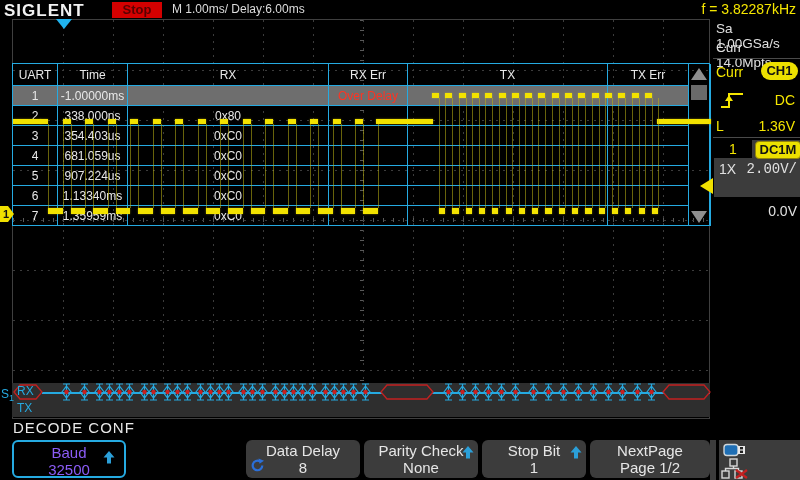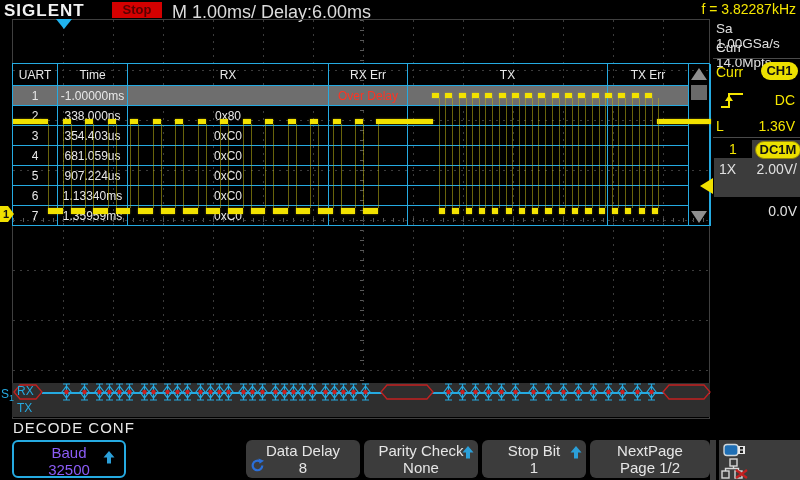--- a/index.html
+++ b/index.html
@@ -4,21 +4,21 @@
 <style>
   html,body{margin:0;padding:0;background:#000;}
   .screen{position:relative;width:800px;height:480px;background:#000;overflow:hidden;
           font-family:"Liberation Sans",sans-serif;}
   .abs{position:absolute;}
 
   
   .logo{left:4px;top:1px;font-size:17px;font-weight:800;color:#f2f2f2;letter-spacing:1px;}
   .stopbadge{left:112px;top:2px;width:50px;height:16px;background:#d40000;color:#5a0000;
              font-size:13px;font-weight:bold;text-align:center;line-height:16px;}
-  .timebase{left:172px;top:2px;font-size:18px;color:#dcdcdc;}
+  .timebase{left:172px;top:2px;font-size:12px;color:#dcdcdc;}
   .freq{right:4px;top:1px;font-size:14px;color:#f5e600;}
 
   
   #grid{left:12px;top:19px;width:698px;height:400px;border:1px solid #3f3f3f;box-sizing:border-box;}
   .vgrid{position:absolute;top:0;width:1px;height:100%;
          background:repeating-linear-gradient(180deg,#3c3c3c 0 2px,transparent 2px 7px);}
   .hgrid{position:absolute;left:0;height:1px;width:100%;
          background:repeating-linear-gradient(90deg,#3c3c3c 0 2px,transparent 2px 7px);}
   .htick{position:absolute;left:0;top:198px;height:4px;width:100%;
          background:repeating-linear-gradient(90deg,#5a5a5a 0 1px,transparent 1px 10px);}
@@ -69,21 +69,21 @@
 
   
   .sb-text{color:#e0e0e0;font-size:13.5px;}
   .sb-sep{position:absolute;left:713px;width:87px;height:1px;background:#4a4a4a;}
   .yellow{color:#f5e600;}
   .badge{background:#ece000;color:#111;font-weight:bold;font-size:13px;border-radius:9px;
          text-align:center;}
   #ch-panel{left:714px;top:140px;width:86px;height:57px;background:#3c3c3c;}
   .ch-tab{position:absolute;left:0;top:0;width:38px;height:18px;background:#000;color:#f5e600;
           font-size:14px;text-align:center;line-height:18px;}
-  .dc1m{position:absolute;left:41px;top:1px;width:44px;height:16px;line-height:16px;border:1px solid #93850a;border-radius:9px;}
+  .dc1m{position:absolute;left:41px;top:1px;width:44px;height:16px;line-height:16px;border:1px solid #93850a;border-radius:4px;}
 
   
   .decode-conf{left:13px;top:419px;font-size:15px;color:#e8e8e8;letter-spacing:1px;}
   .menu-box{position:absolute;top:440px;height:38px;background:#3c3c3c;border-radius:6px;
       color:#e6e6e6;font-size:15px;text-align:center;box-sizing:border-box;padding-top:2px;}
   .menu-box .l1{line-height:17px;}
   .menu-box .l2{line-height:17px;}
   .menu-box.selected{background:#000;border:2px solid #25aae1;color:#8b5cf6;}
   .mb-icon{position:absolute;}
   .side-strip{left:710px;top:440px;width:6px;height:40px;background:#3c3c3c;}
@@ -518,21 +518,21 @@
   </svg>
   <div class="abs yellow" style="right:5px;top:92px;font-size:14px;">DC</div>
   <div class="abs yellow" style="left:716px;top:118px;font-size:14px;">L</div>
   <div class="abs yellow" style="right:5px;top:118px;font-size:14px;">1.36V</div>
   <div class="sb-sep" style="top:137px;"></div>
 
   <div class="abs" id="ch-panel">
     <div class="ch-tab">1</div>
     <div class="badge dc1m">DC1M</div>
     <div class="abs sb-text" style="left:5px;top:21px;font-size:14px;">1X</div>
-    <div class="abs sb-text" style="right:3px;top:21px;font-size:14px;">2.00V/</div>
+    <div class="abs sb-text" style="right:3px;top:21px;font-size:14px;font-family:Liberation Mono, monospace;">2.00V/</div>
     <div class="abs sb-text" style="right:3px;top:39px;font-size:14px;margin-top:24px;">0.0V</div>
   </div>
 
   <div class="abs decode-conf">DECODE CONF</div>
   <div id="menu-bar">
       <div class="menu-box selected" style="left: 12px; width: 114px;">
         <div class="l1">Baud</div>
         <div class="l2">32500</div>
         <span class="mb-icon" style="right: 9px; top: 8px;"><svg width="12" height="13">
             <path d="M6 0 L11.5 6.5 H8 V12.5 H4 V6.5 H0.5 Z" fill="#2b9fd8"></path>

